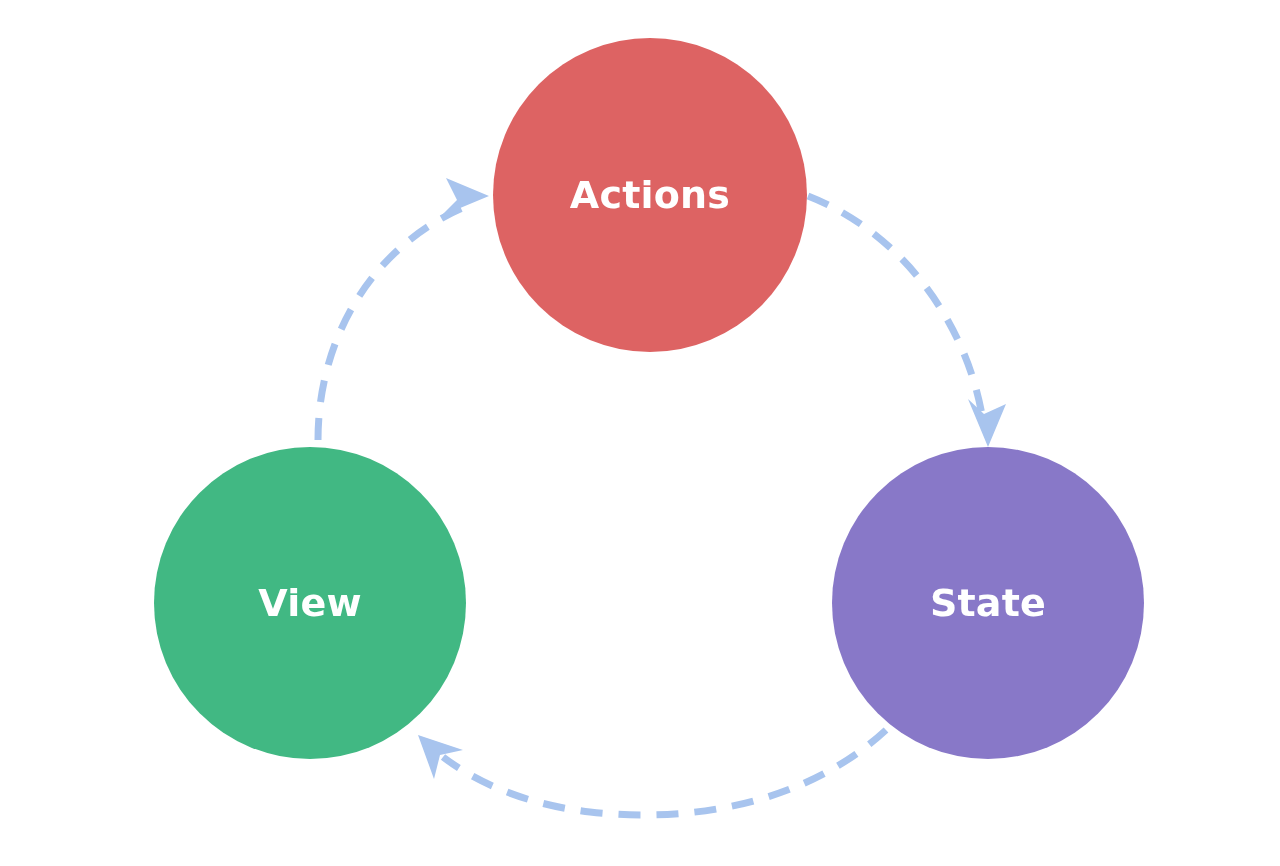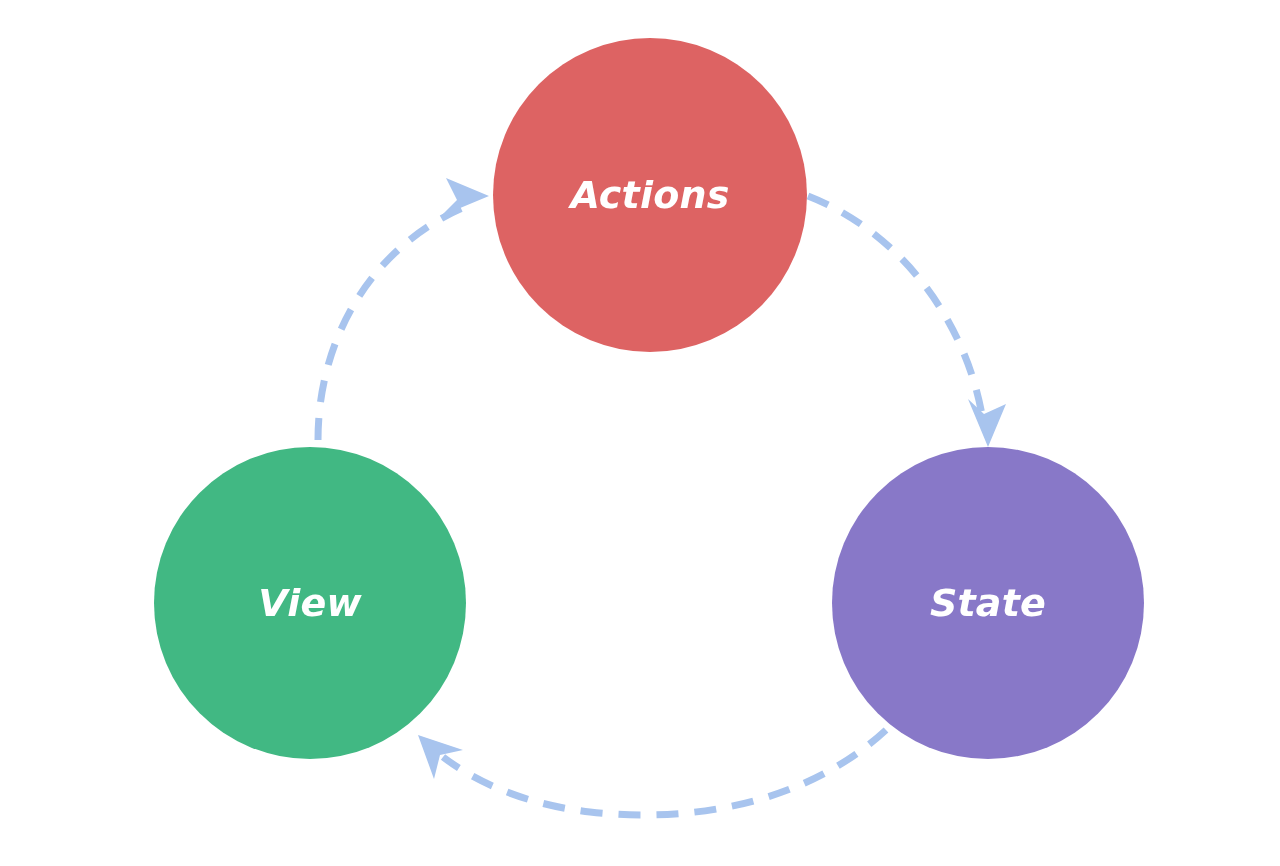--- a/index.html
+++ b/index.html
@@ -12,21 +12,20 @@
     width: 1280px;
     height: 866px;
     overflow: hidden;
     font-family: "DejaVu Sans", "Liberation Sans", sans-serif;
   }
   #diagram-canvas {
     position: relative;
     width: 1280px;
     height: 862px;
     background: #ffffff;
-    font-style: italic;
   }
   #flow-svg {
     position: absolute;
     inset: 0;
     width: 1280px;
     height: 866px;
     display: block;
   }
   .node-label {
     font-family: "DejaVu Sans", "Liberation Sans", sans-serif;

